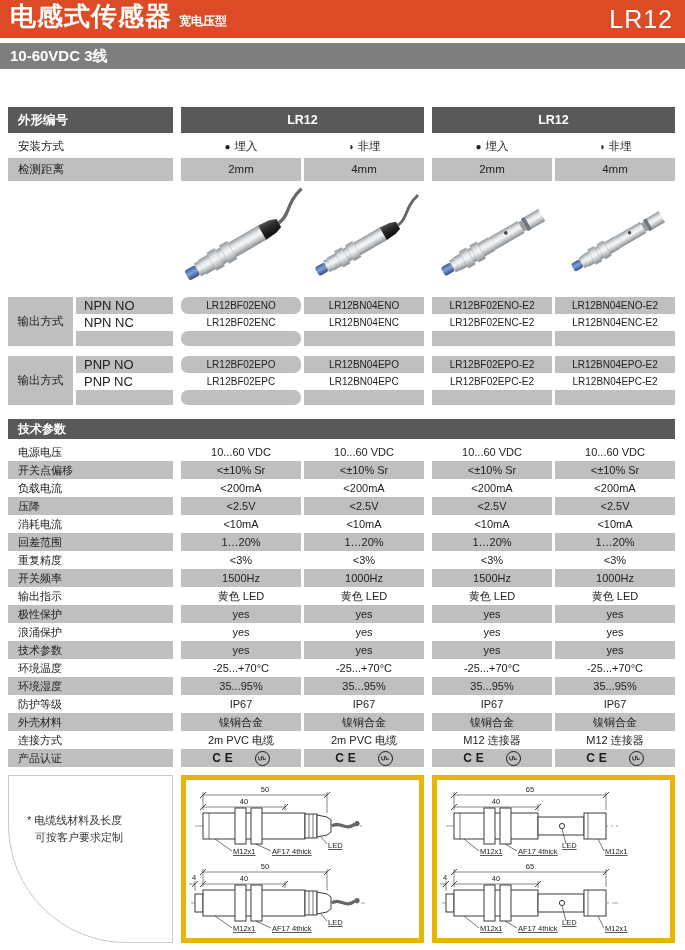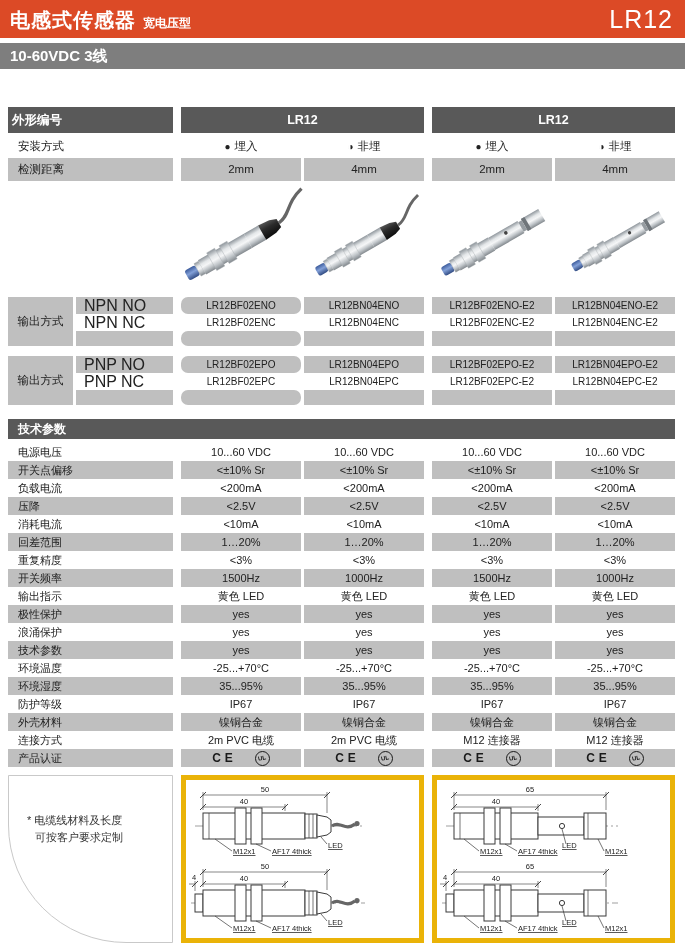--- a/index.html
+++ b/index.html
@@ -3,57 +3,57 @@
 <meta charset="utf-8">
 <style>
   html,body{margin:0;padding:0;background:#fff;}
   .page{position:relative;width:685px;height:950px;background:#fff;overflow:hidden;
         font-family:"Liberation Sans","DejaVu Sans",sans-serif;color:#222;}
 
   
   .topbar{height:38px;background:#dc4a26;display:flex;align-items:flex-end;
           justify-content:space-between;padding:0 12px 4px 10px;box-sizing:border-box;}
   .topbar .tl{display:flex;align-items:baseline;}
-  .title{color:#fff;font-size:20px;font-weight:bold;letter-spacing:1px;}
+  .title{color:#fff;font-size:26px;font-weight:bold;letter-spacing:1px;}
   .subtitle{color:#fff;font-size:12px;margin-left:7px;font-weight:bold;font-family:Liberation Mono, monospace;}
   .model{color:#fff;font-size:25px;font-weight:normal;letter-spacing:1px;}
   .subbar{height:26px;background:#7e7e7e;margin-top:5px;color:#fff;
           font-size:15px;font-weight:bold;line-height:26px;padding-left:10px;}
 
   
   .content{padding:0 10px 0 8px;}
   .grid{display:grid;grid-template-columns:165px 8px 120px 3px 120px 8px 120px 3px 120px;}
   .k{grid-column:1;} .v1{grid-column:3;} .v2{grid-column:5;} .v3{grid-column:7;} .v4{grid-column:9;}
   .g1{grid-column:3/6;} .g2{grid-column:7/10;}
 
   
   .headrow{margin-top:38px;height:26px;}
   .hdark{background:#595959;color:#fff;font-size:12.5px;font-weight:bold;line-height:26px;}
-  .hdark.k{padding-left:4px;}
+  .hdark.k{padding-left:10px;}
   .hdark.g1,.hdark.g2{text-align:center;}
 
   
   .mountrow{height:24px;line-height:26px;font-size:11.5px;}
   .mountrow .k{padding-left:10px;}
   .mountrow .mv{text-align:center;}
   .micon{font-size:10px;margin-right:4px;}
   .distrow{height:23px;line-height:23px;font-size:11.5px;margin-top:1px;}
   .distrow .cell{background:#bfbfbf;text-align:center;}
   .distrow .k{background:#bfbfbf;text-align:left;padding-left:10px;}
 
   
   .imgrow{margin-top:10px;height:106px;}
   .imgcell{display:flex;align-items:center;justify-content:center;}
 
   
   .ogrid{grid-template-columns:65px 3px 97px 8px 120px 3px 120px 8px 120px 3px 120px;
          grid-template-rows:17px 17px 15px;}
   .ogrid .olabel{grid-column:1;grid-row:1/4;background:#bfbfbf;display:flex;
                  align-items:center;justify-content:center;font-size:11.5px;}
-  .oc-type{grid-column:3;font-size:16px;padding-left:8px;line-height:17px;}
+  .oc-type{grid-column:3;font-size:13px;padding-left:8px;line-height:17px;}
   .oc-1{grid-column:5;border-radius:7px;} .oc-2{grid-column:7;} .oc-3{grid-column:9;} .oc-4{grid-column:11;}
   .om{font-size:10px;text-align:center;line-height:17px;}
   .r1{grid-row:1;} .r2{grid-row:2;} .r3{grid-row:3;}
   .shade{background:#bfbfbf;}
   .pnp{margin-top:10px;}
 
   
   .techbar{margin-top:14px;height:20px;background:#595959;color:#fff;font-size:12px;
            font-weight:bold;line-height:20px;padding-left:10px;}
   .techrows{margin-top:4px;}

